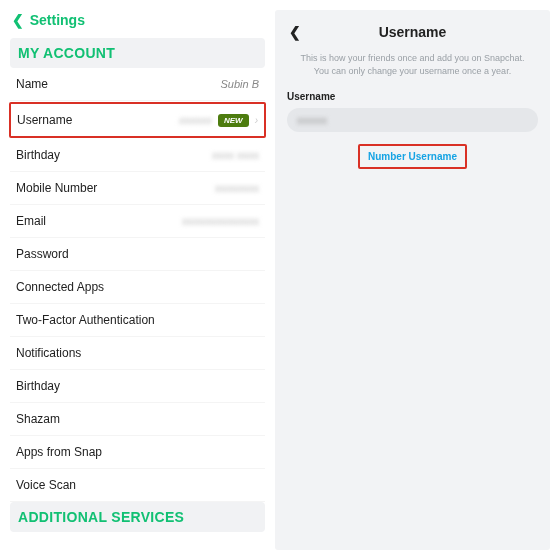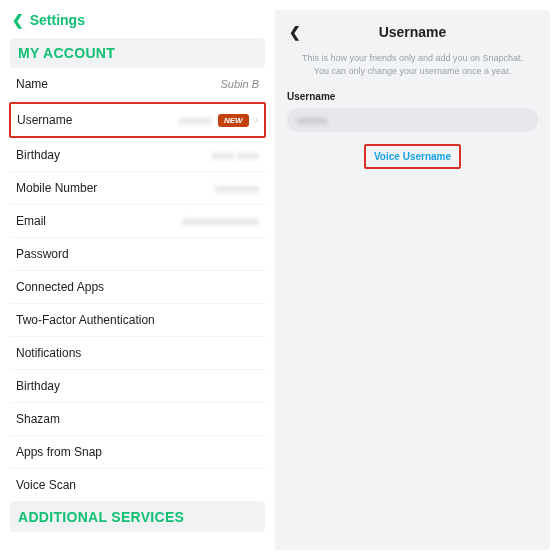--- a/index.html
+++ b/index.html
@@ -63,21 +63,21 @@
     font-size: 11px;
   }
   .row .val.clear { filter: none; color:#888; }
   .row .chev2 { color: #ccc; font-size: 10px; margin-left: 6px;}
   .hl-red {
     border: 2px solid #d93025;
     border-radius: 2px;
     margin: 1px -1px;
   }
   .pill {
-    background: #c2410c;
+    background: #4d7c0f;
     color: #fff;
     font-size: 8px;
     font-weight: 700;
     padding: 2px 6px;
     border-radius: 3px;
     margin-left: 6px;
   }
   .row .right-side { display:flex; align-items:center;font-style:italic; }
 
   .right-header {
@@ -194,23 +194,23 @@
     
   </div>
 </div>
 
 <div class="right">
   <div class="right-header">
     <span class="back">❮</span>
     <span class="title">Username</span>
   </div>
   <div class="helper">
-    <span>This is how your friends only and add you on Snapchat.</span><br>
+    <span>This is how your friends once and add you on Snapchat.</span><br>
     <span>You can only change your username once a year.</span>
   </div>
   <div class="field-label">Username</div>
   <div class="field">
     <span class="blurval">xxxxxx</span>
   </div>
   <div class="change-wrap">
-    <span class="change-link">Voice Username</span>
+    <span class="change-link">Number Username</span>
   </div>
 </div>
 
 </body></html>

